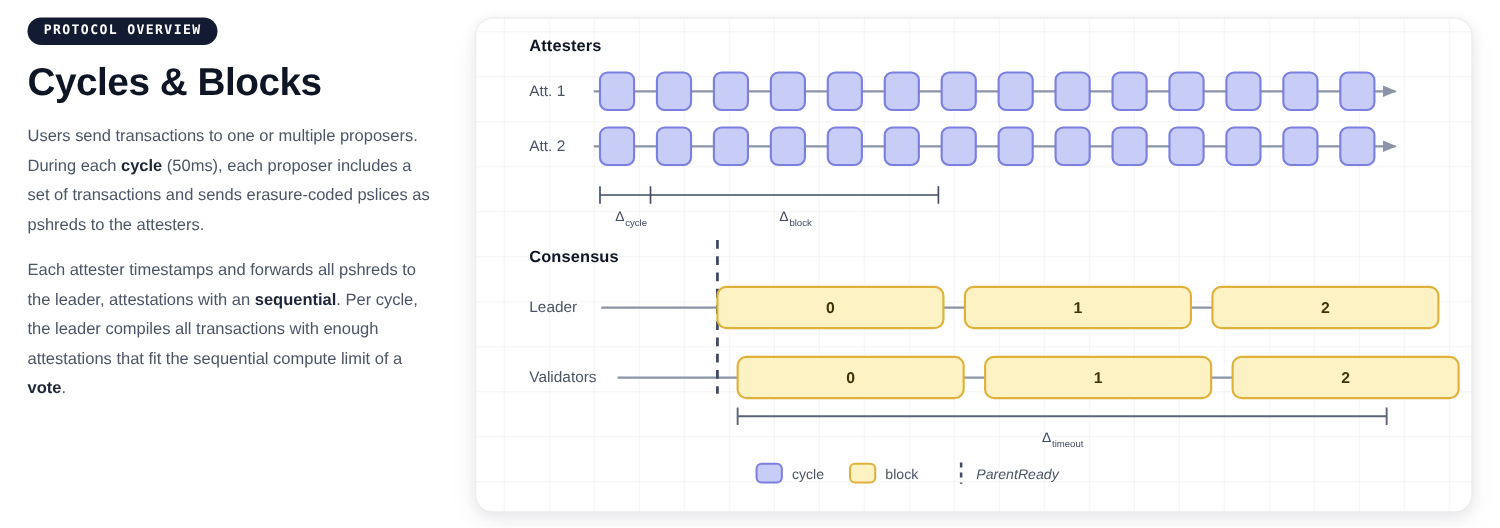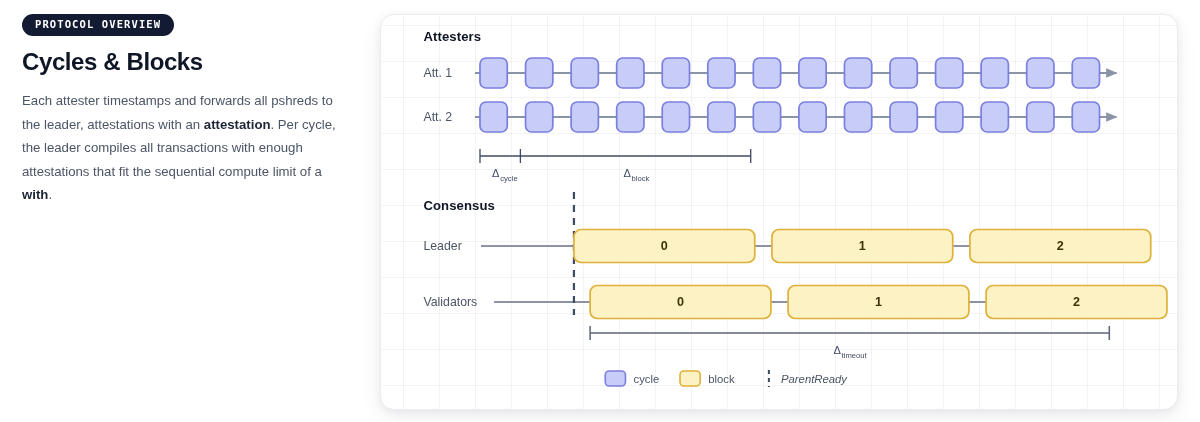--- a/index.html
+++ b/index.html
@@ -35,21 +35,21 @@
     color: #ffffff;
     font-family: "DejaVu Sans Mono", "Liberation Mono", monospace;
     font-size: 10.5px;
     font-weight: 700;
     letter-spacing: 1.1px;
     padding: 5px 13px 5px 13px;
     border-radius: 999px;
     line-height: 1.1;
   }
   .page-title {
-    font-size: 24px;
+    font-size: 31px;
     font-weight: 700;
     color: #0e1525;
     margin: 13px 0 14px 0;
     letter-spacing: -0.4px;
     line-height: 1.12;
   }
   .para {
     font-size: 13.2px;
     line-height: 1.78;
     color: #4b5565;
@@ -128,21 +128,22 @@
 </style>
 </head>
 <body>
 
 <div class="page">
 
   <div class="left-col">
     <div class="badge">PROTOCOL OVERVIEW</div>
     <h1 class="page-title">Cycles &amp; Blocks</h1>
     <div>
-      <p class="para"><span>Each attester timestamps and forwards all pshreds to the leader, attestations with an </span><b>attestation</b><span>. Per cycle, the leader compiles all transactions with enough attestations that fit the sequential compute limit of a </span><b>with</b><span>.</span></p>
+      <p class="para"><span>Users send transactions to one or multiple proposers. During each </span><b>cycle</b><span> (50ms), each proposer includes a set of transactions and sends erasure-coded pslices as pshreds to the attesters.</span></p>
+      <p class="para"><span>Each attester timestamps and forwards all pshreds to the leader, attestations with an </span><b>sequential</b><span>. Per cycle, the leader compiles all transactions with enough attestations that fit the sequential compute limit of a </span><b>vote</b><span>.</span></p>
     </div>
   </div>
 
   <div class="panel-wrap">
     <div class="panel">
       <div class="panel-grid"></div>
       <svg class="panel-svg" viewBox="0 0 788 394" preserveAspectRatio="none">
         <defs>
           <marker id="arrowHead" markerWidth="7" markerHeight="7" refX="5.6" refY="3" orient="auto" markerUnits="strokeWidth">
             <path d="M0,0.4 L6.2,3 L0,5.6 z" fill="#8b93a7"></path>

